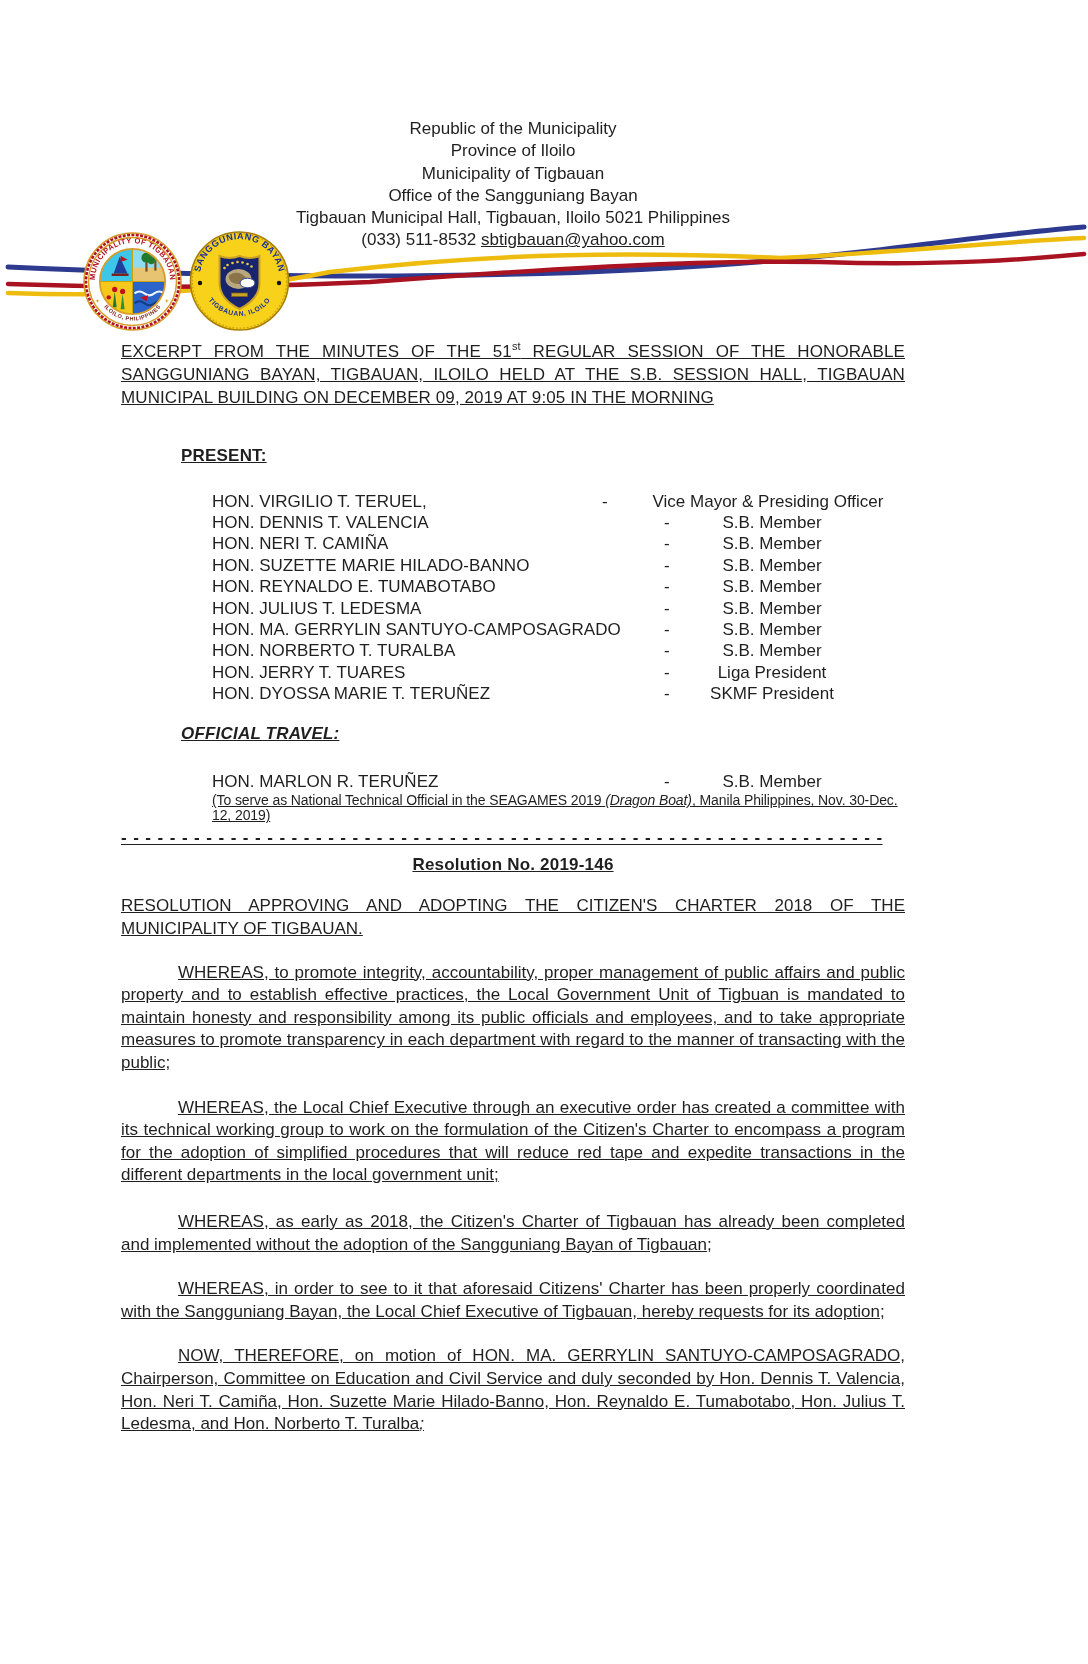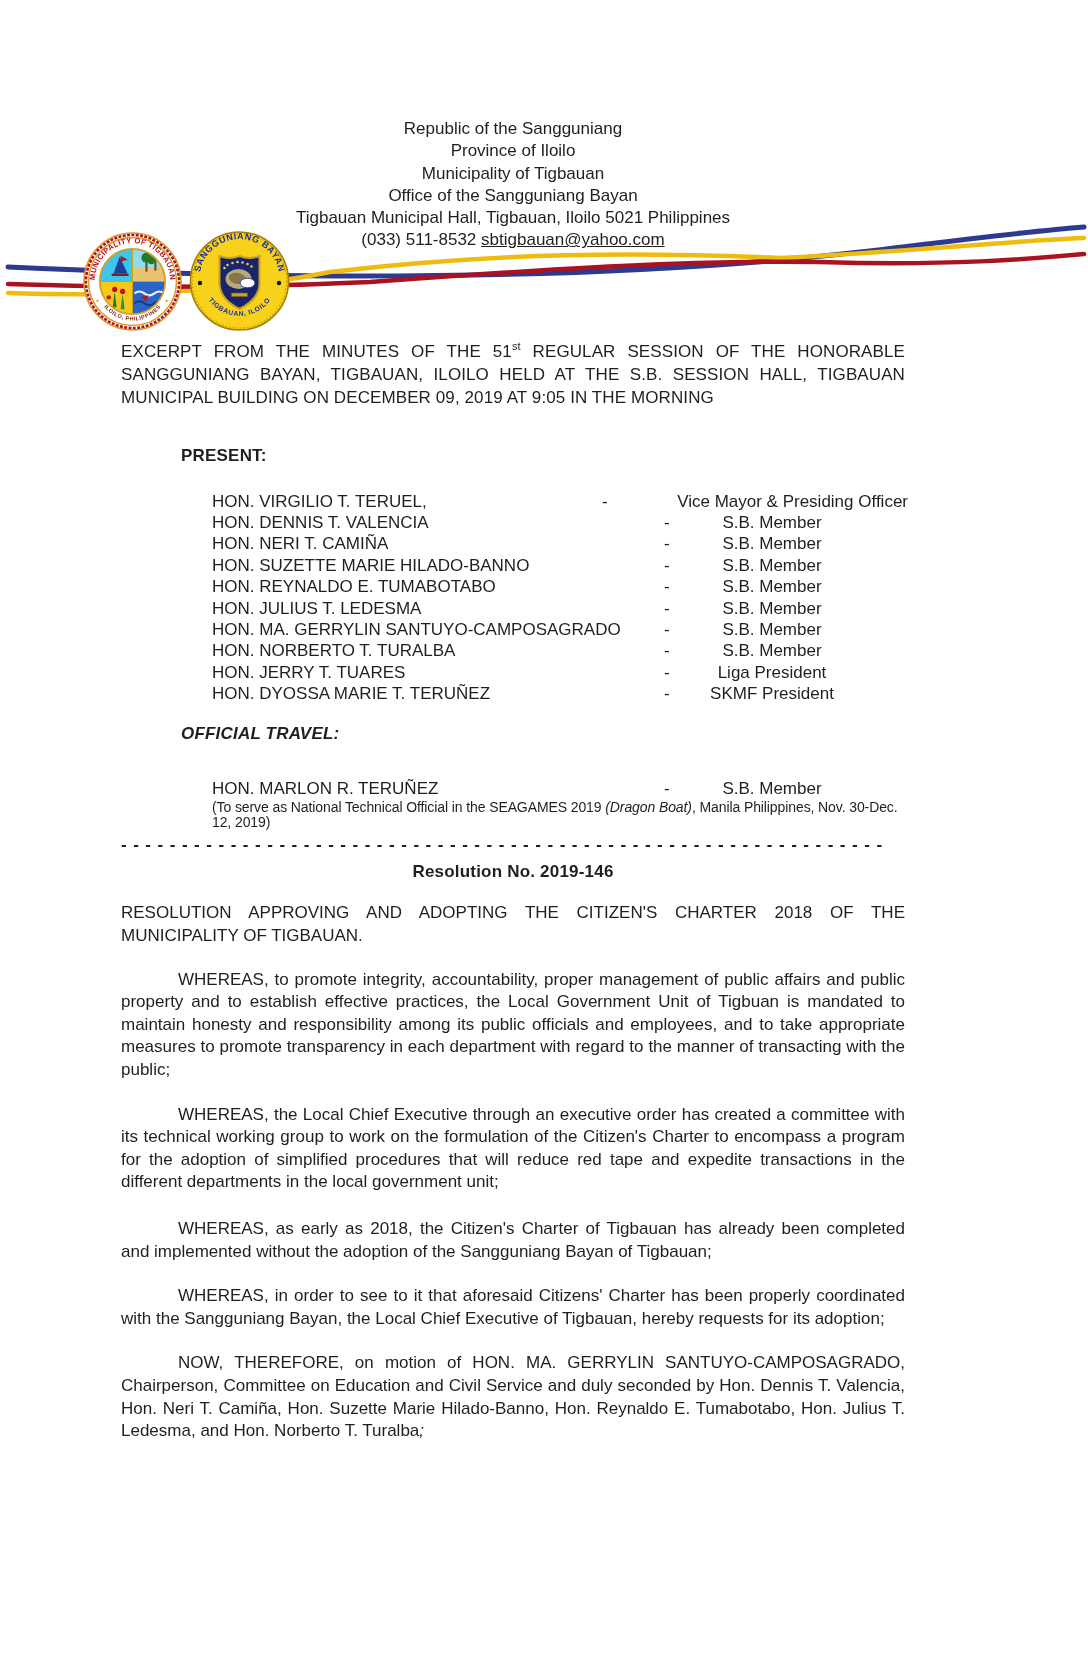--- a/index.html
+++ b/index.html
@@ -20,36 +20,36 @@
   .email{text-decoration:underline;}
   
   .ribbon{position:absolute;left:0;top:0;width:1088px;height:340px;}
   
   .seal{position:absolute;}
   .seal1{left:83px;top:231px;width:99px;height:101px;}
   .seal2{left:188px;top:231px;width:103px;height:100px;}
   
   .content{
     position:absolute;left:121px;top:340px;width:784px;
-    font-size:17px;line-height:22.6px;
+    font-size:17px;line-height:22.6px;text-decoration:underline;
   }
   .excerpt{
     text-align:justify;line-height:23px;letter-spacing:.1px;
   }
   .excerpt sup{font-size:11px;vertical-align:super;line-height:0;}
   .sec-label{margin-top:36px;margin-left:60px;font-weight:bold;letter-spacing:.2px;}
   .sec-label.italic{font-style:italic;margin-top:18px;}
   .plist{margin-top:23px;}
   .prow{position:relative;height:21.4px;margin-left:91px;white-space:nowrap;}
   .prow .pname{display:inline-block;}
   .prow .pdash{position:absolute;left:452px;top:0;}
   .prow .ppos{position:absolute;left:450px;top:0;width:220px;text-align:center;}
   .prow.first .pdash{left:390px;}
-  .prow.first .ppos{left:416px;width:280px;text-align:right;}
-  .trow{margin-top:33px;}
+  .prow.first .ppos{left:416px;width:280px;text-align:center;}
+  .trow{margin-top:26px;}
   .footnote{
     margin-left:91px;margin-top:1px;
     font-size:14px;line-height:15px;letter-spacing:-0.1px;
   }
   .footnote .it{font-style:italic;}
   .dashline{
     margin-top:4px;font-weight:bold;font-size:17px;
     white-space:nowrap;overflow:hidden;word-spacing:1px;letter-spacing:.4px;
   }
   .resno{margin-top:4px;text-align:center;font-weight:bold;letter-spacing:.2px;}
@@ -146,21 +146,21 @@
     </g>
     <text font-family="Liberation Sans, sans-serif" font-size="9" font-weight="bold" fill="#1b2f9e" letter-spacing="0.6">
       <textPath href="#seal2-top" startOffset="50%" text-anchor="middle">SANGGUNIANG BAYAN</textPath>
     </text>
     <text font-family="Liberation Sans, sans-serif" font-size="6.8" font-weight="bold" fill="#1b2f9e" letter-spacing="0.6">
       <textPath href="#seal2-bottom" startOffset="50%" text-anchor="middle">TIGBAUAN, ILOILO</textPath>
     </text>
   </svg>
 
   <div class="header">
-    <div class="hline">Republic of the Sangguniang</div>
+    <div class="hline">Republic of the Municipality</div>
     <div class="hline">Province of Iloilo</div>
     <div class="hline">Municipality of Tigbauan</div>
     <div class="hline">Office of the Sangguniang Bayan</div>
     <div class="hline">Tigbauan Municipal Hall, Tigbauan, Iloilo 5021 Philippines</div>
     <div class="hline">
       <span>(033) 511-8532</span>
       <span> </span>
       <span class="email">sbtigbauan@yahoo.com</span>
     </div>
   </div>

